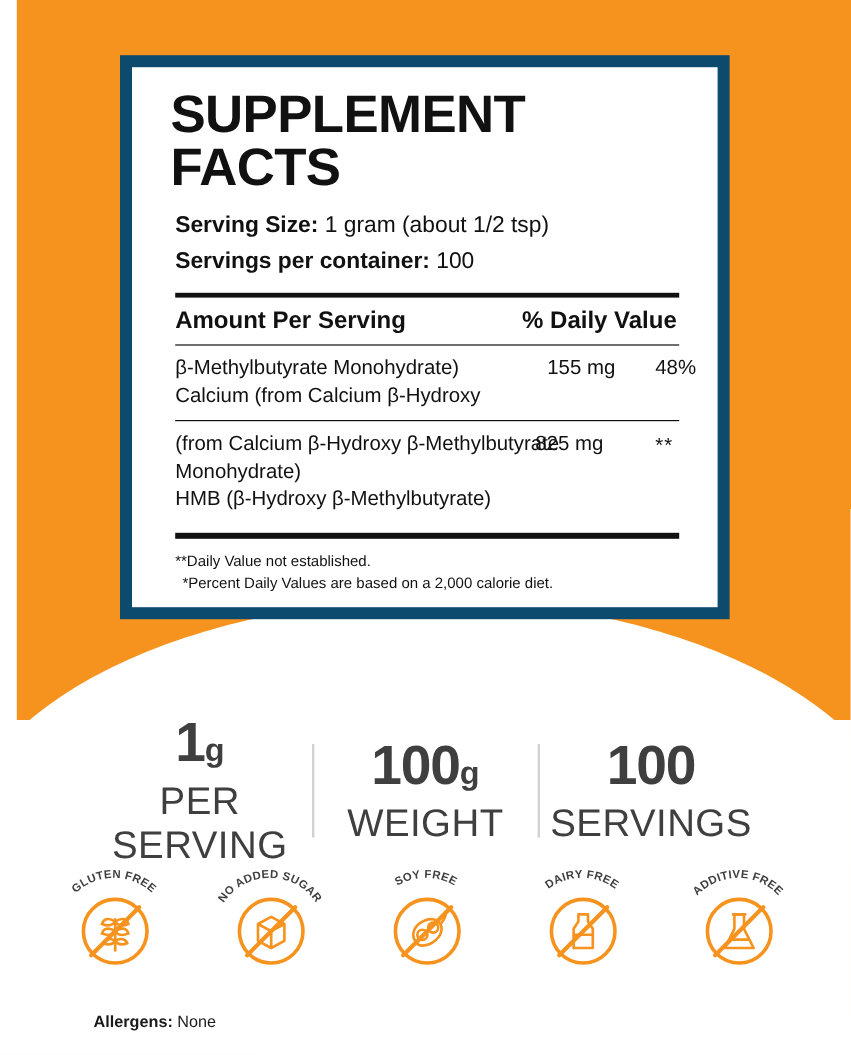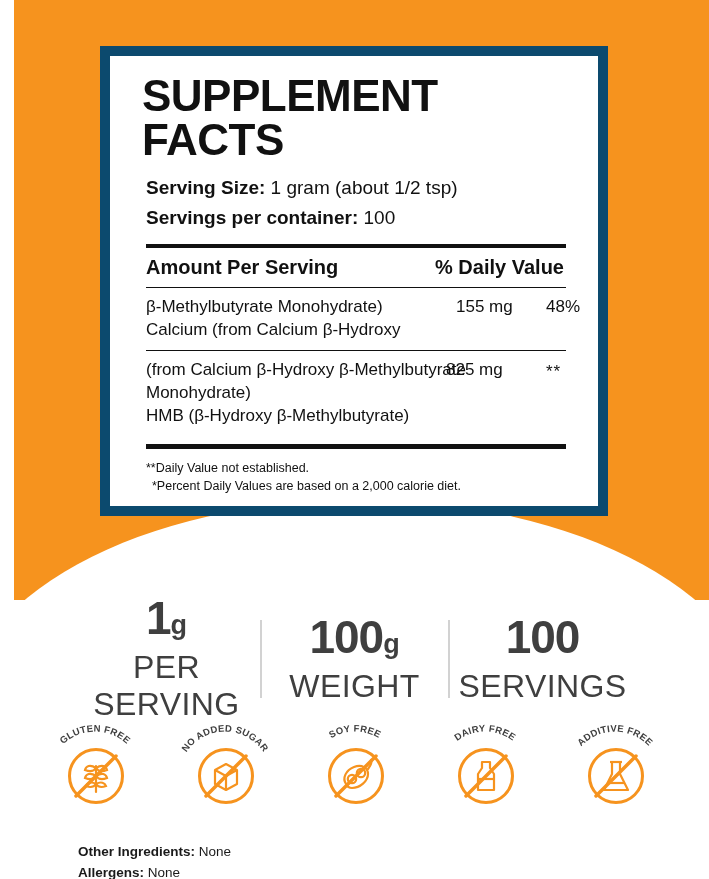--- a/index.html
+++ b/index.html
@@ -424,22 +424,18 @@
         <svg viewBox="0 0 56 56" width="56" height="56">
           <line x1="8" y1="48" x2="48" y2="8" stroke="#f6931e" stroke-width="3.5" stroke-linecap="round"></line>
         </svg>
       </div>
     </div>
 
   </div>
 
   <div class="bottom-text">
     <div>
-      <b>Other Ingredients:</b>
-      <span>None</span>
-    </div>
-    <div>
       <b>Allergens:</b>
       <span>None</span>
     </div>
   </div>
 
 </div>
 
 </body></html>

